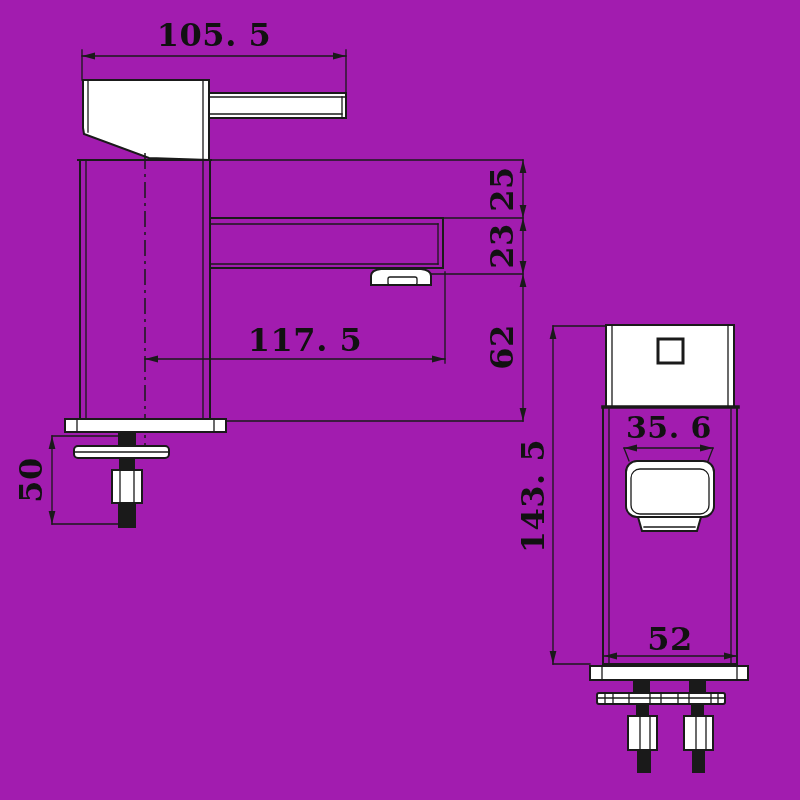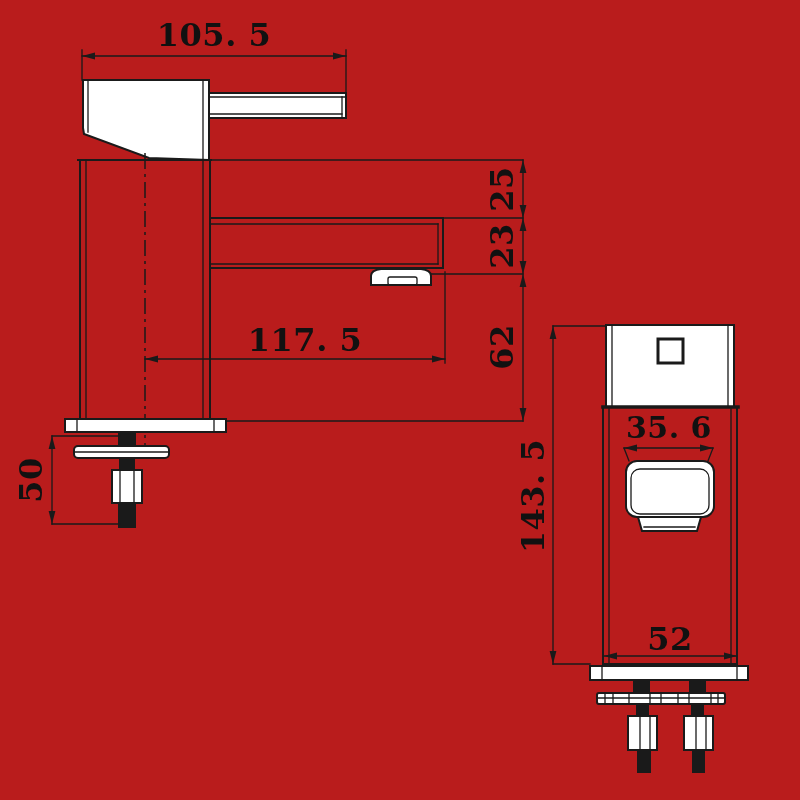--- a/index.html
+++ b/index.html
@@ -1,16 +1,16 @@
 <!DOCTYPE html>
 <html><head>
 <meta charset="utf-8">
 <style>
   html,body{margin:0;padding:0;background:#ffffff;}
-  .stage{position:relative;width:800px;height:800px;background:#b91c1c;overflow:hidden;}
+  .stage{position:relative;width:800px;height:800px;background:#a21caf;overflow:hidden;}
   svg{display:block;}
   .ln{stroke:#1a1a1a;stroke-width:2;fill:none;stroke-linecap:square;}
   .thin{stroke:#1a1a1a;stroke-width:1.3;fill:none;stroke-linecap:square;}
   .thick{stroke:#1a1a1a;stroke-width:3.6;fill:none;stroke-linecap:square;}
   .blk{fill:#1a1a1a;stroke:none;}
   .wht{fill:#ffffff;}
   .cl{stroke:#1a1a1a;stroke-width:1.5;fill:none;stroke-dasharray:16 5 3 5;}
   .dimtxt{font-family:"DejaVu Serif","Liberation Serif",serif;font-weight:700;font-size:32px;fill:#111111;letter-spacing:0.5px;}
 </style>
 </head>

